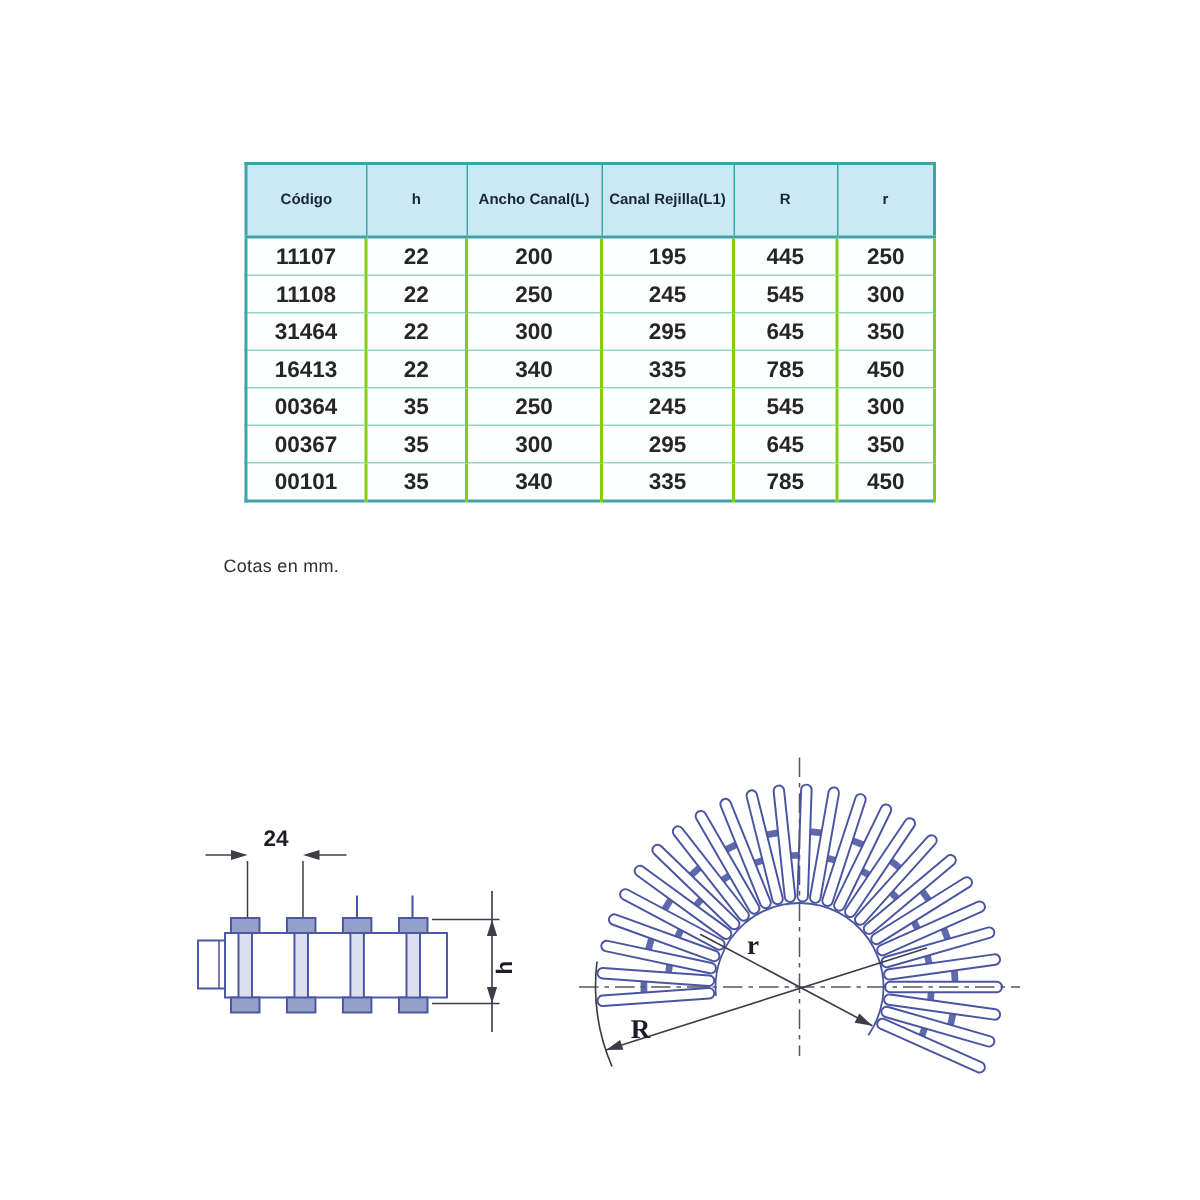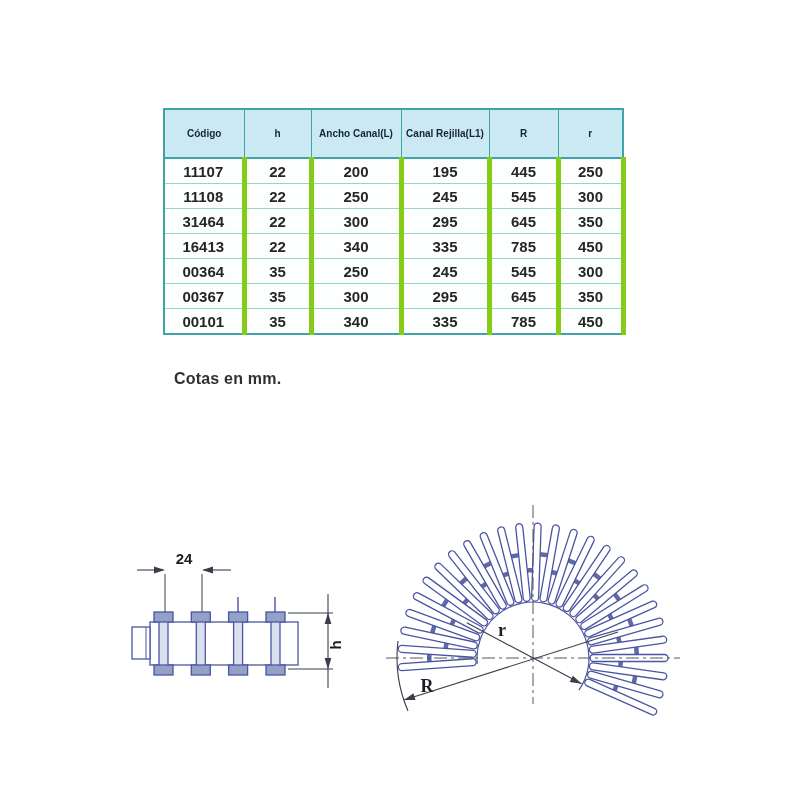--- a/index.html
+++ b/index.html
@@ -17,29 +17,29 @@
     background:#cbe9f2;color:#16253a;
     font-size:10px;font-weight:bold;line-height:1.12;
     text-align:center;vertical-align:middle;
     height:47px;padding:0 2px;
     border:1px solid #3fa3a8;border-bottom:2px solid #3fa3a8;
   }
   .spec-table td{
     background:#fdfefe;color:#262626;
     font-size:15px;font-weight:bold;text-align:center;vertical-align:middle;
     height:24px;padding:0;
-    border-left:1px solid #3fa3a8;border-right:5px solid #84cc16;
+    border-left:1px solid #3fa3a8;border-right:2px solid #84cc16;
     border-top:1px solid #96d6c4;
     margin-top:31px;
   }
   .spec-table tbody tr:first-child td{border-top:none;}
   
   .footnote{
-    position:absolute;left:174px;top:370px;
-    font-size:16px;font-weight:bold;color:#303030;letter-spacing:.2px;
+    position:absolute;left:149px;top:370px;
+    font-size:12px;font-weight:normal;color:#303030;letter-spacing:.2px;
   }
   
   .diagrams{position:absolute;left:0;top:430px;}
   .dim-label{font-family:"Liberation Sans",sans-serif;font-size:15px;font-weight:bold;fill:#1d1d28;}
   .dim-label-big{font-family:"Liberation Serif",serif;font-size:18px;font-weight:bold;fill:#1d1d28;}
 </style>
 </head>
 <body>
 
 <table class="spec-table">

